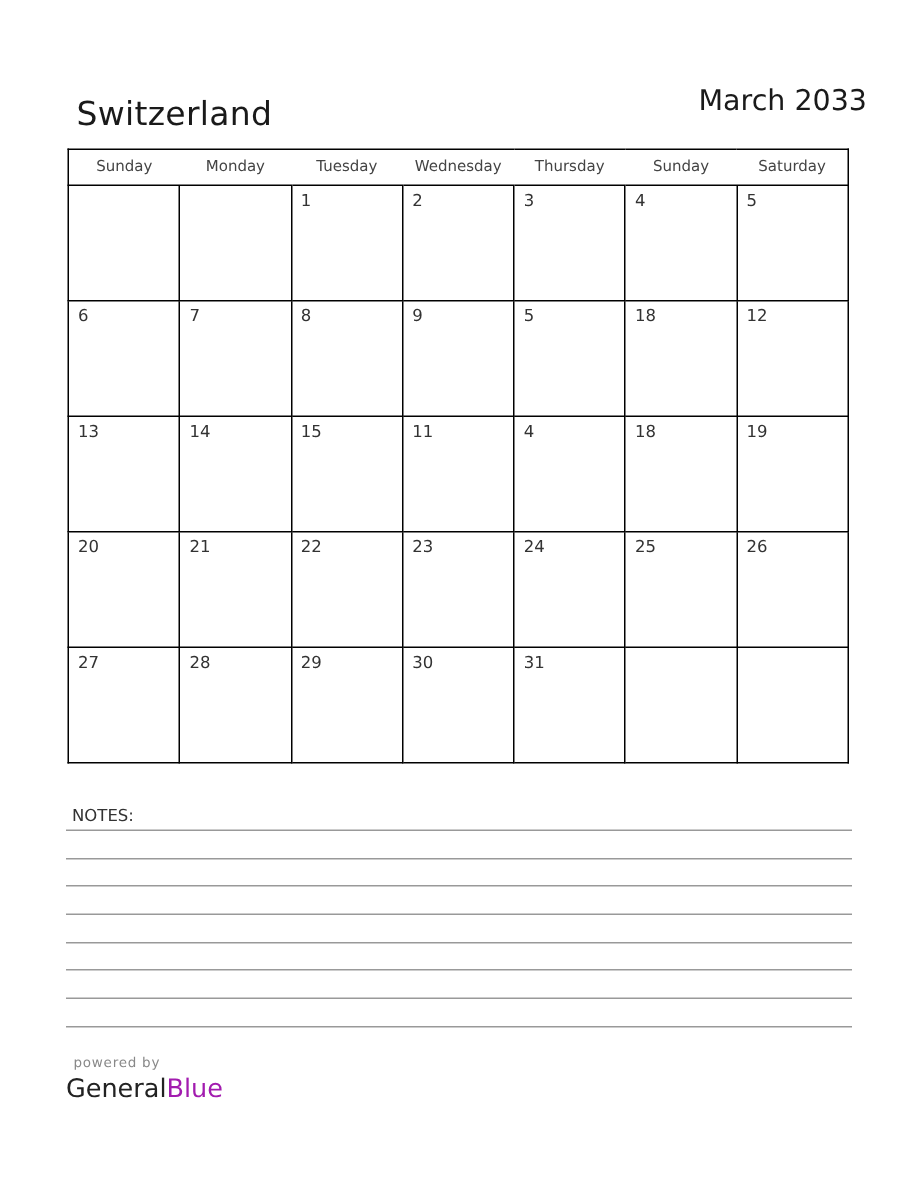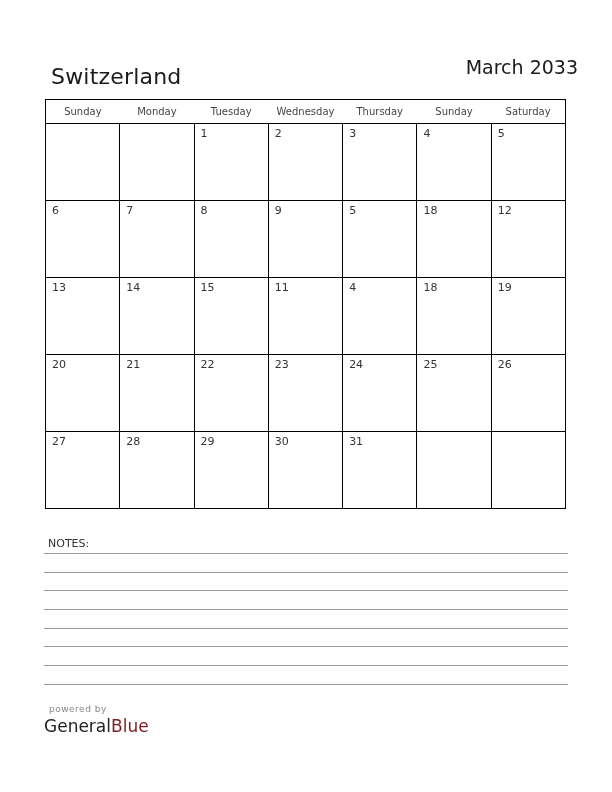--- a/index.html
+++ b/index.html
@@ -9,21 +9,21 @@
   table.cal { position: absolute; left: 45px; top: 99px; width: 521px; border-collapse: collapse; table-layout: fixed; }
   table.cal th { height: 23px; font-weight: normal; font-size: 10px; color: #444; text-align: center; border-top: 1px solid #000; border-bottom: 1px solid #000; padding: 0; }
   table.cal th:first-child { border-left: 1px solid #000; }
   table.cal th:last-child { border-right: 1px solid #000; }
   table.cal td { height: 76px; border: 1px solid #000; vertical-align: top; padding: 0; }
   .daynum { display: block; font-size: 11px; color: #333; padding: 3px 0 0 6px; }
   .notes-label { position: absolute; left: 48px; top: 537px; font-size: 11px; color: #333; }
   .note-line { position: absolute; left: 44px; width: 524px; height: 0; border-top: 1px solid #999; }
   .powered { position: absolute; left: 49px; top: 704px; font-size: 9px; color: #888; letter-spacing: 0.5px; }
   .logo { position: absolute; left: 44px; top: 716px; font-size: 17px; color: #222; }
-  .logo .blue { color: #7f1d1d; }
+  .logo .blue { color: #a21caf; }
 </style>
 </head>
 <body>
 
 <div class="country">Switzerland</div>
 <div class="month">March 2033</div>
 
 <table class="cal">
   <thead>
     <tr>

